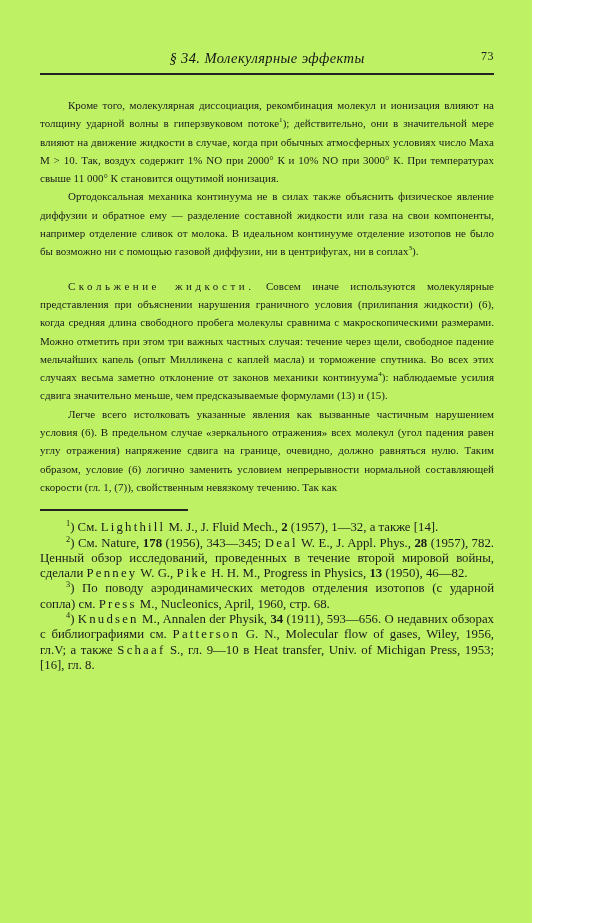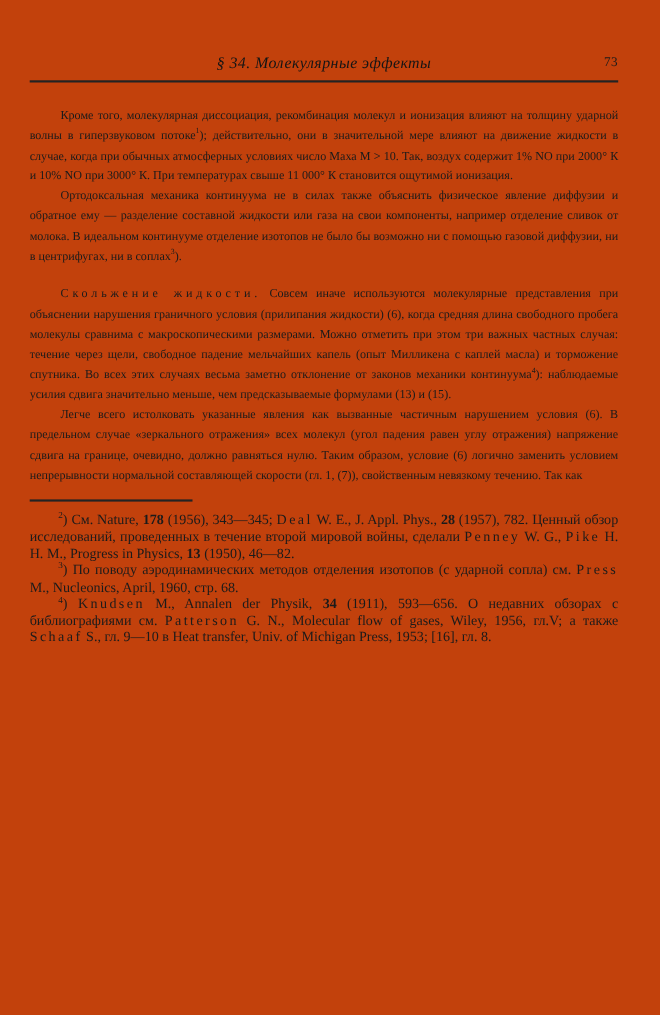--- a/index.html
+++ b/index.html
@@ -1,22 +1,22 @@
 <!DOCTYPE html>
 <html lang="ru"><head>
 <meta charset="utf-8">
 <style>
   html, body { margin: 0; padding: 0; background: #ffffff; }
   .page {
     position: relative;
-    width: 600px;
+    width: 532px;
     height: 923px;
     box-sizing: border-box;
-    background: #c2410c;
-    padding: 50px 38px 0 27px;
+    background: #bef264;
+    padding: 50px 38px 0 40px;
     font-family: "Liberation Serif", "DejaVu Serif", serif;
     color: #1b1b1b;
     overflow: hidden;
   }
   .running-head { position: relative; height: 18px; }
   .head-title {
     display: block;
     text-align: center;
     font-style: italic;
     font-size: 14.5px;
@@ -72,18 +72,19 @@
   <div class="body-text">
     <p class="para" lang="ru"><span>Кроме того, молекулярная диссоциация, рекомбинация молекул и ионизация влияют на толщину ударной волны в гиперзвуковом потоке</span><span class="seg-sup">1</span><span>); действительно, они в значительной мере влияют на движение жидкости в случае, когда при обычных атмосферных условиях число Маха М &gt; 10. Так, воздух содержит 1% NO при 2000° К и 10% NO при 3000° К. При температурах свыше 11 000° К становится ощутимой ионизация.</span></p>
     <p class="para" lang="ru"><span>Ортодоксальная механика континуума не в силах также объяснить физическое явление </span><span class="seg-italic">диффузии</span><span> и обратное ему — </span><span class="seg-italic">разделение</span><span> составной жидкости или газа на свои компоненты, например отделение сливок от молока. В идеальном континууме отделение изотопов не было бы возможно ни с помощью газовой диффузии, ни в центрифугах, ни в соплах</span><span class="seg-sup">3</span><span>).</span></p>
     <p class="para para-spaced-before" lang="ru"><span class="seg-wide">Скольжение жидкости.</span><span> Совсем иначе используются молекулярные представления при объяснении нарушения граничного условия (прилипания жидкости) (6), когда средняя длина свободного пробега молекулы сравнима с макроскопическими размерами. Можно отметить при этом три важных частных случая: течение через щели, свободное падение мельчайших капель (опыт Милликена с каплей масла) и торможение спутника. Во всех этих случаях весьма заметно отклонение от законов механики континуума</span><span class="seg-sup">4</span><span>): наблюдаемые усилия сдвига значительно меньше, чем предсказываемые формулами (13) и (15).</span></p>
     <p class="para" lang="ru"><span>Легче всего истолковать указанные явления как вызванные частичным нарушением условия (6). В предельном случае «зеркального отражения» всех молекул (угол падения равен углу отражения) напряжение сдвига на границе, очевидно, должно равняться нулю. Таким образом, условие (6) логично заменить условием непрерывности нормальной составляющей скорости (гл. 1, (7)), свойственным невязкому течению. Так как</span></p>
   </div>
 
   <div class="fn-rule"></div>
 
   <div class="footnotes">
+    <p class="fn" lang="ru"><span class="seg-sup">1</span><span>) См. </span><span class="seg-spaced">Lighthill</span><span> M. J., </span><span class="seg-italic">J. Fluid Mech.,</span><span> </span><span class="seg-bold">2</span><span> (1957), 1—32, а также [14].</span></p>
     <p class="fn" lang="ru"><span class="seg-sup">2</span><span>) См. </span><span class="seg-italic">Nature,</span><span> </span><span class="seg-bold">178</span><span> (1956), 343—345; </span><span class="seg-spaced">Deal</span><span> W. E., </span><span class="seg-italic">J. Appl. Phys.,</span><span> </span><span class="seg-bold">28</span><span> (1957), 782. Ценный обзор исследований, проведенных в течение второй мировой войны, сделали </span><span class="seg-spaced">Penney</span><span> W. G., </span><span class="seg-spaced">Pike</span><span> H. H. M., </span><span class="seg-italic">Progress in Physics,</span><span> </span><span class="seg-bold">13</span><span> (1950), 46—82.</span></p>
     <p class="fn" lang="ru"><span class="seg-sup">3</span><span>) По поводу аэродинамических методов отделения изотопов (с ударной сопла) см. </span><span class="seg-spaced">Press</span><span> M., Nucleonics, April, 1960, стр. 68.</span></p>
     <p class="fn" lang="ru"><span class="seg-sup">4</span><span>) </span><span class="seg-spaced">Knudsen</span><span> M., </span><span class="seg-italic">Annalen der Physik,</span><span> </span><span class="seg-bold">34</span><span> (1911), 593—656. О недавних обзорах с библиографиями см. </span><span class="seg-spaced">Patterson</span><span> G. N., Molecular flow of gases, Wiley, 1956, гл.V; а также </span><span class="seg-spaced">Schaaf</span><span> S., гл. 9—10 в Heat transfer, Univ. of Michigan Press, 1953; [16], гл. 8.</span></p>
   </div>
 
 </div>
 
 </body></html>

